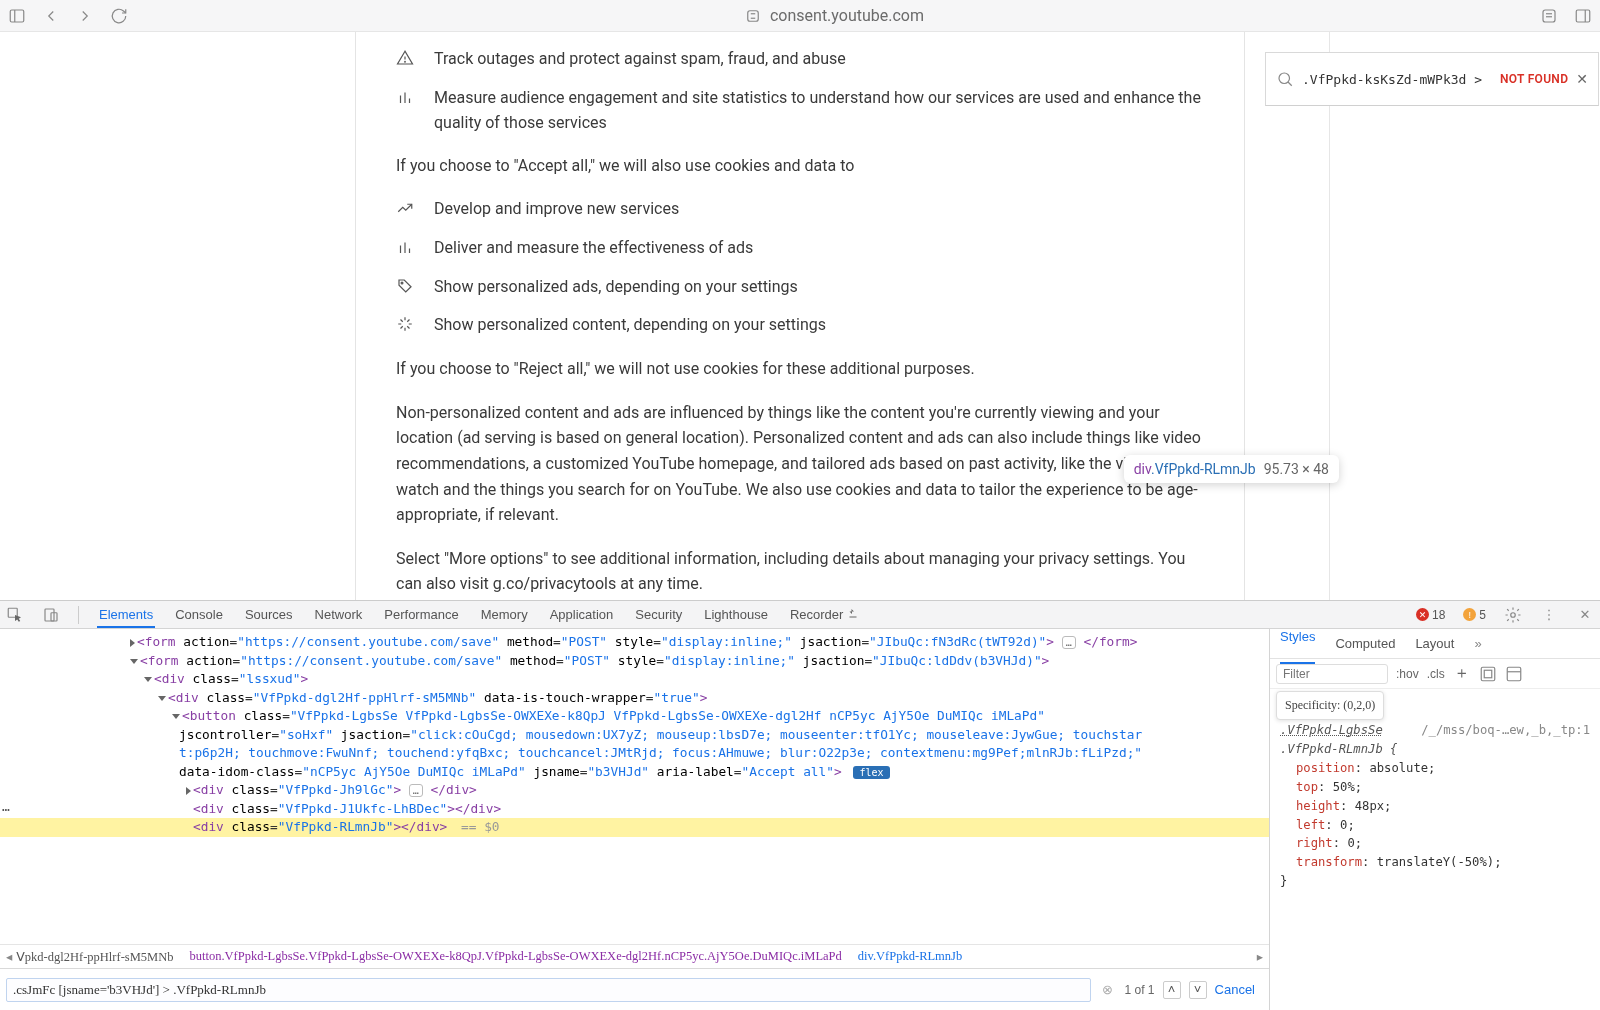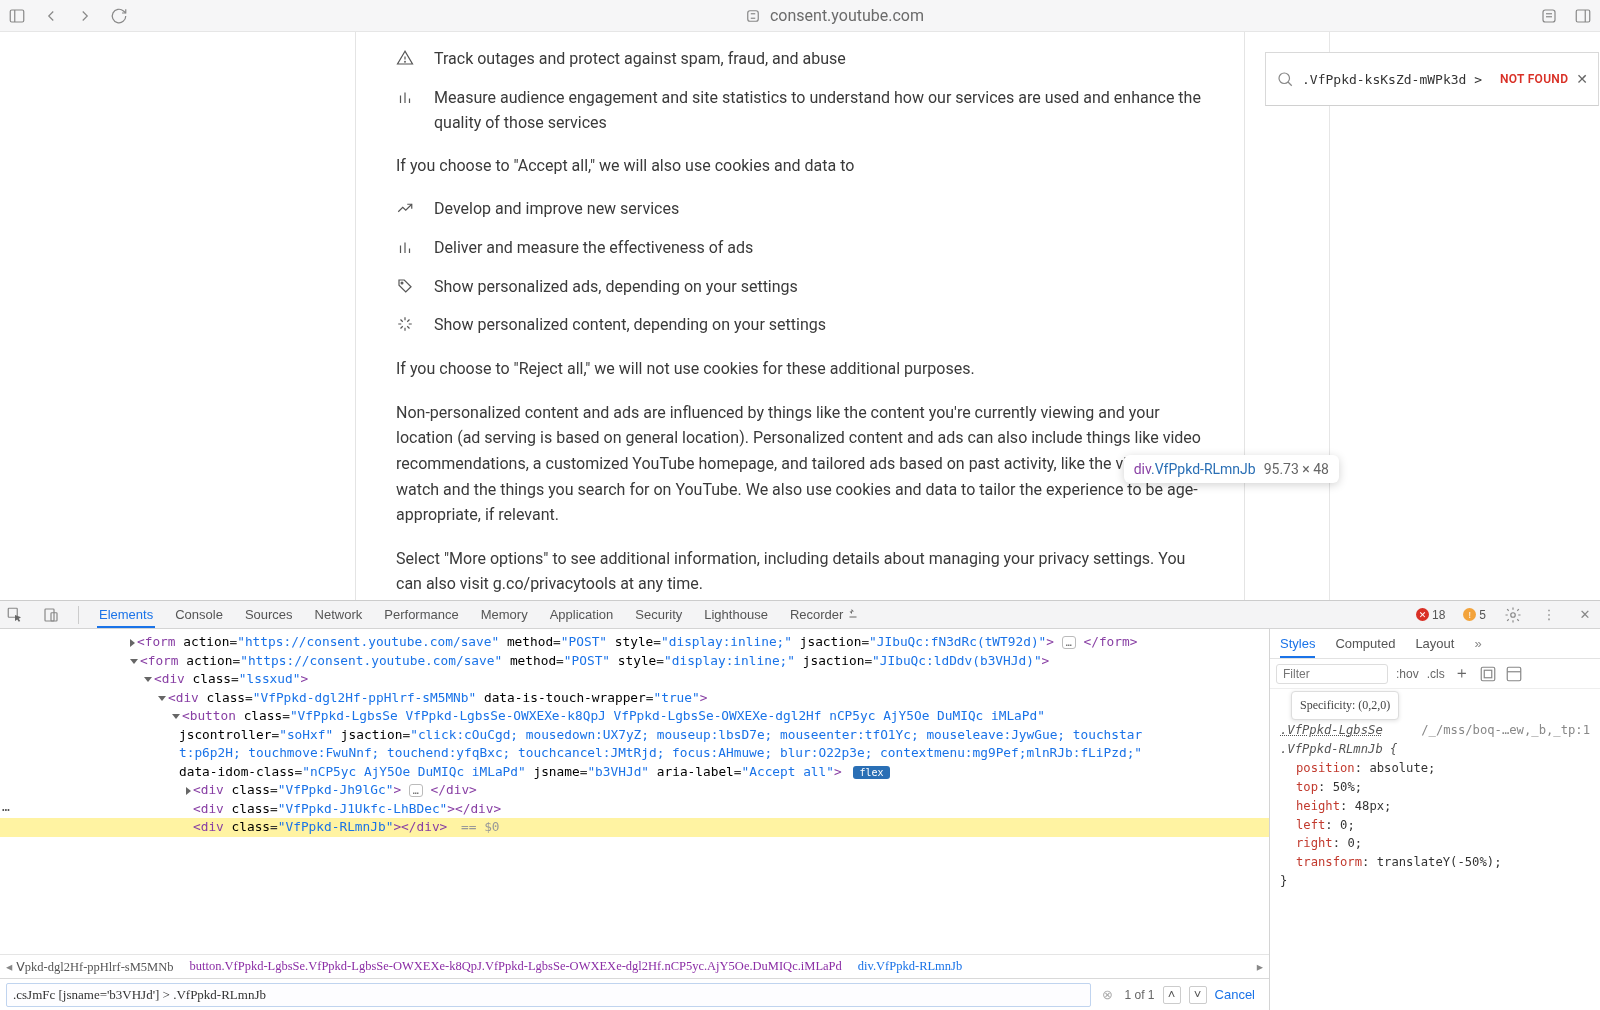--- a/index.html
+++ b/index.html
@@ -55,34 +55,34 @@
 .dom-line.sel { background: #fff3a2; }
 .sel-ind { color: #999; margin-left: 6px; }
 .flex-pill { background: #2a6fb5; color: #fff; font-size: 10px; padding: 1px 6px; border-radius: 3px; margin-left: 4px; }
 .ellipsis-btn { display:inline-block; border:1px solid #bbb; border-radius:3px; padding:0 3px; font-size:10px; color:#666; line-height:11px; vertical-align:middle; }
 
 .breadcrumb { height: 24px; border-top: 1px solid #e5e5e5; display: flex; align-items: center; font-size: 12.5px; font-family: -apple-system; color: #555; padding: 0 6px; overflow: hidden; }
 .breadcrumb .crumb { white-space: nowrap; }
 .breadcrumb .crumb.active { color: #1a73e8; }
 .breadcrumb .crumb.sel { color: #8b2da5; }
 
-.search-bar { height: 32px; border-top: 1px solid #d9d9d9; display: flex; align-items: center; padding: 0 6px; gap: 8px; font-size: 13px; }
+.search-bar { height: 42px; border-top: 1px solid #d9d9d9; display: flex; align-items: center; padding: 0 6px; gap: 8px; font-size: 13px; }
 .search-bar input { flex: 1; border: 1px solid #c0d4ef; background: #fdfdff; padding: 3px 6px; font-size: 13px; font-family: -apple-system; color: #333; border-radius: 2px; }
 .search-bar .count { color: #666; font-size: 12px; }
 .search-bar .nav-ic { width: 18px; height: 18px; border: 1px solid #ccc; display: inline-flex; align-items: center; justify-content: center; cursor: pointer; color: #555; border-radius:2px; }
 .search-bar .cancel { color: #1a73e8; cursor: pointer; margin-left: auto; margin-right: 8px; }
 
 .styles-pane { width: 330px; display: flex; flex-direction: column; font-size: 12px; }
 .styles-tabs { height: 30px; border-bottom: 1px solid #e2e2e2; display: flex; align-items: center; gap: 20px; padding: 0 10px; color: #555; font-size: 13px; }
-.styles-tabs .stab.active { color: #1a73e8; border-bottom: 2px solid #1a73e8; padding-bottom: 5px; margin-bottom: -6px; }
+.styles-tabs .stab.active { color: #1a73e8; border-bottom: 2px solid #1a73e8; padding-bottom: 18px; margin-bottom: -6px; }
 .styles-toolbar { height: 30px; border-bottom: 1px solid #eee; display: flex; align-items: center; padding: 0 6px; gap: 8px; }
 .styles-toolbar input { width: 112px; border: 1px solid #ddd; padding: 2px 6px; font-size: 12px; border-radius: 3px; }
 .styles-toolbar .pill { color: #666; font-size: 12px; }
 .styles-body { flex: 1; padding: 6px 10px; font-family: Menlo, monospace; font-size: 12.2px; line-height: 1.55; overflow: hidden; position: relative; }
-.spec-tip { position: absolute; top: 2px; left: 21px; background: #fff; border: 1px solid #ddd; border-radius: 4px; padding: 4px 8px; box-shadow: 0 1px 4px rgba(0,0,0,0.12); font-size: 12px; color: #444; font-family: -apple-system; z-index:5;}
+.spec-tip { position: absolute; top: 2px; left: 6px; background: #fff; border: 1px solid #ddd; border-radius: 4px; padding: 4px 8px; box-shadow: 0 1px 4px rgba(0,0,0,0.12); font-size: 12px; color: #444; font-family: -apple-system; z-index:5;}
 .sel-line { text-decoration: underline dotted; }
 .css-sel { color: #555; font-style: italic; }
 .css-link { color: #888; float: right; }
 .css-prop { color: #c23a2e; margin-left: 16px; }
 .css-val { color: #333; }
 .css-brace { color: #333; }
 
 
 .dom-overflow { position:absolute; left:2px; top: 172px; color:#555; font-size:13px;}
 

